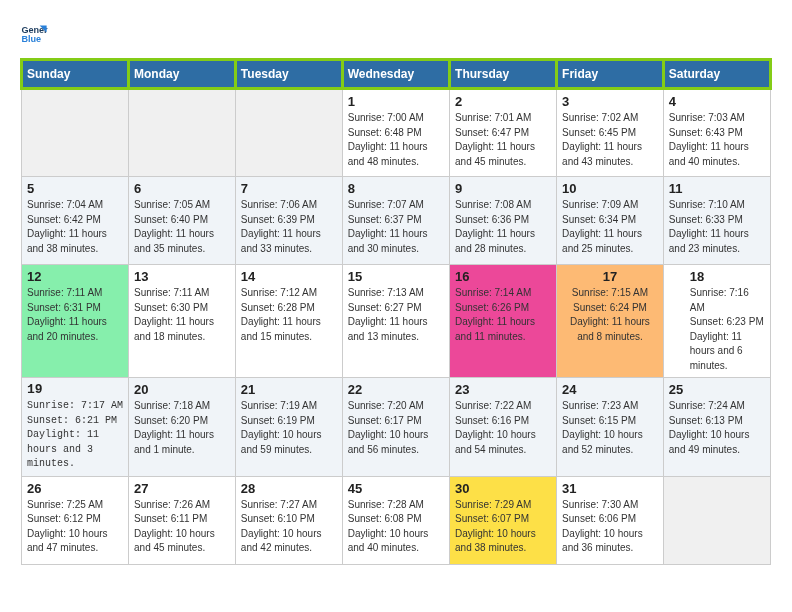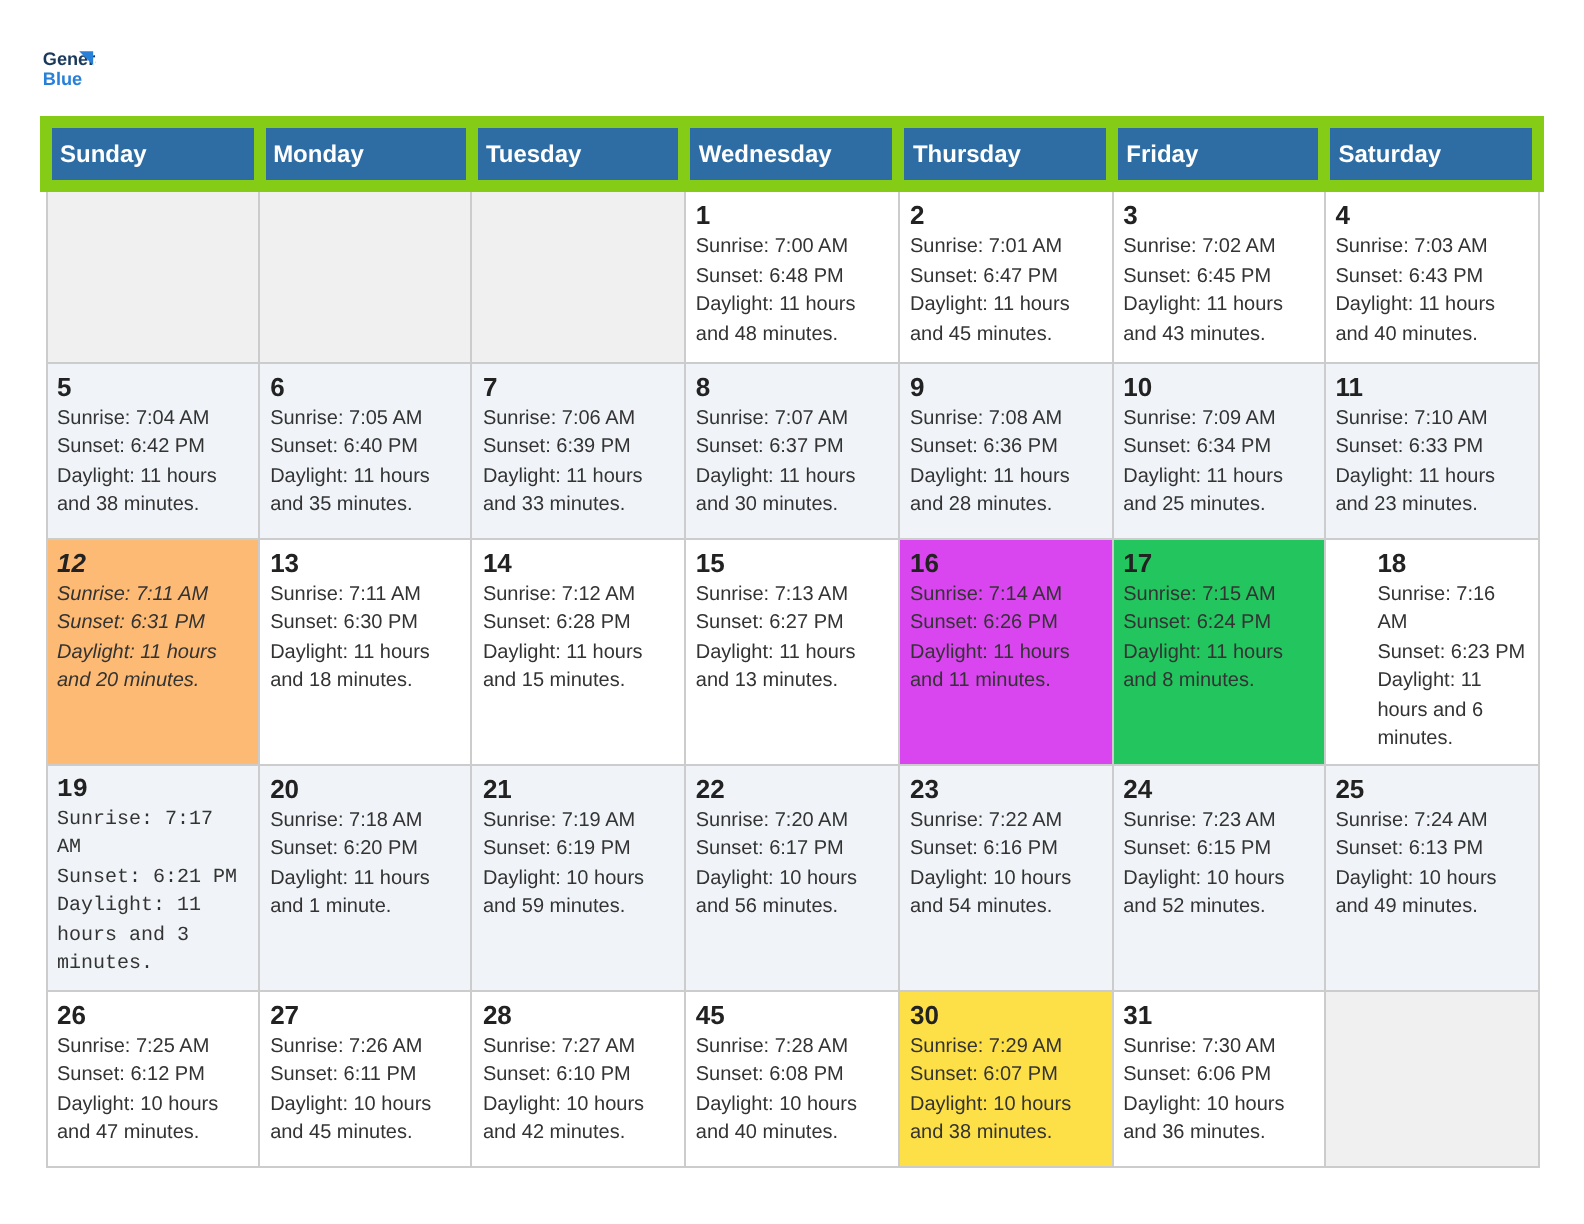--- a/index.html
+++ b/index.html
@@ -42,21 +42,21 @@
       border-collapse: collapse;
       font-size: 11px;
     }
     th {
       background-color: #2e6da4;
       color: #fff;
       padding: 6px 4px;
       text-align: left;
       font-size: 12px;
       font-weight: bold;
-      border: 6px solid #84cc16;
+      border: 3px solid #84cc16;
     }
     td {
       border: 1px solid #ccc;
       vertical-align: top;
       padding: 4px 5px;
       height: 88px;
       width: 108px;
     }
     td.empty {
       background: #f5f5f5;
@@ -158,41 +158,41 @@
         <td style="background-color: rgb(240, 244, 248);">
           <div class="day-num">10</div>
           <div class="day-info">Sunrise: 7:09 AM<br>Sunset: 6:34 PM<br>Daylight: 11 hours and 25 minutes.</div>
         </td>
         <td style="background-color: rgb(240, 244, 248);">
           <div class="day-num">11</div>
           <div class="day-info">Sunrise: 7:10 AM<br>Sunset: 6:33 PM<br>Daylight: 11 hours and 23 minutes.</div>
         </td>
       </tr>
       <tr>
-        <td style="background-color: #fdba74; font-style: italic;">
+        <td style="background-color: #86efac;">
           <div class="day-num">12</div>
           <div class="day-info">Sunrise: 7:11 AM<br>Sunset: 6:31 PM<br>Daylight: 11 hours and 20 minutes.</div>
         </td>
         <td style="background-color: rgb(255, 255, 255);">
           <div class="day-num">13</div>
           <div class="day-info">Sunrise: 7:11 AM<br>Sunset: 6:30 PM<br>Daylight: 11 hours and 18 minutes.</div>
         </td>
         <td style="background-color: rgb(255, 255, 255);">
           <div class="day-num">14</div>
           <div class="day-info">Sunrise: 7:12 AM<br>Sunset: 6:28 PM<br>Daylight: 11 hours and 15 minutes.</div>
         </td>
         <td style="background-color: rgb(255, 255, 255);">
           <div class="day-num">15</div>
           <div class="day-info">Sunrise: 7:13 AM<br>Sunset: 6:27 PM<br>Daylight: 11 hours and 13 minutes.</div>
         </td>
-        <td style="background-color: #d946ef;">
+        <td style="background-color: #ec4899;">
           <div class="day-num">16</div>
           <div class="day-info">Sunrise: 7:14 AM<br>Sunset: 6:26 PM<br>Daylight: 11 hours and 11 minutes.</div>
         </td>
-        <td style="background-color: #22c55e;">
+        <td style="background-color: #fdba74; text-align: center;">
           <div class="day-num">17</div>
           <div class="day-info">Sunrise: 7:15 AM<br>Sunset: 6:24 PM<br>Daylight: 11 hours and 8 minutes.</div>
         </td>
         <td style="background-color: rgb(255, 255, 255); padding-left: 26px;">
           <div class="day-num">18</div>
           <div class="day-info">Sunrise: 7:16 AM<br>Sunset: 6:23 PM<br>Daylight: 11 hours and 6 minutes.</div>
         </td>
       </tr>
       <tr>
         <td style="background-color: rgb(240, 244, 248); font-family: Liberation Mono, monospace;">

